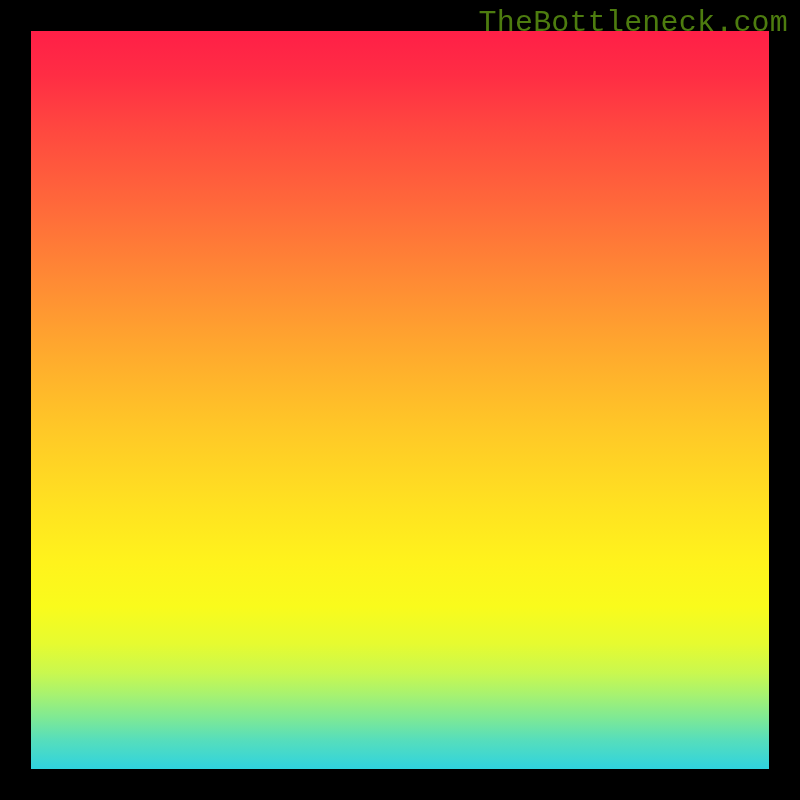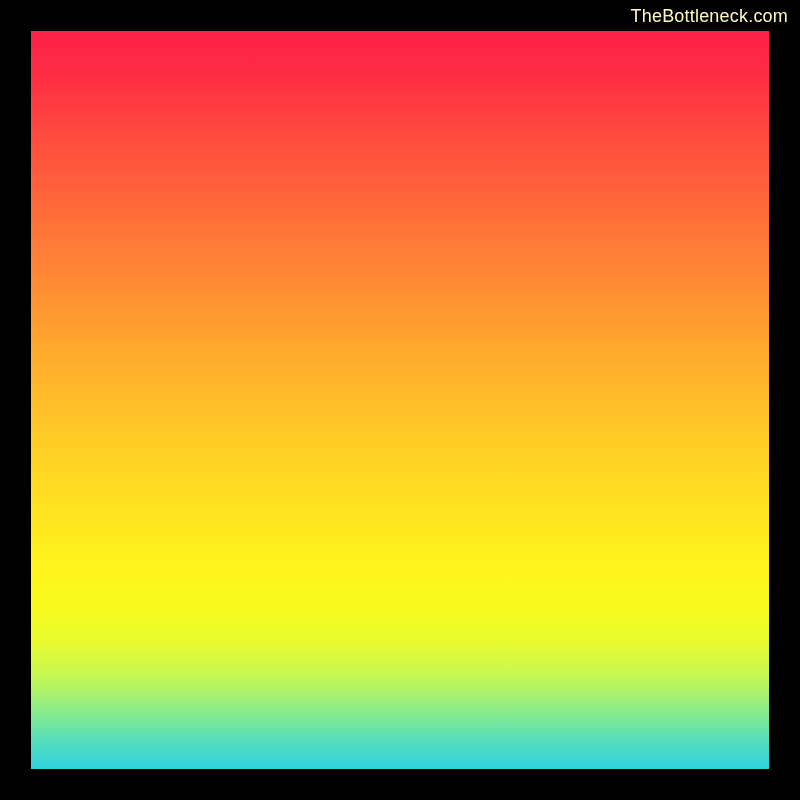--- a/index.html
+++ b/index.html
@@ -47,25 +47,26 @@
       #a6f271 90%,
       #7fe994 93%,
       #57debb 96%,
       #2fd3df 100%
     );
   }
   .attribution {
     position: absolute;
     top: 6px;
     right: 12px;
-    color: #fef9c3;
-    font-size: 18px;
+    color: #4d7c0f;
+    font-size: 30px;
     font-weight: 500;
     letter-spacing: 0.2px;
     user-select: none;
+    font-family: Liberation Mono, monospace;
   }
 </style>
 </head>
 <body>
 
 <div class="frame">
   <div class="plot-area">
     <div class="gradient"></div>
     <svg id="plot-svg" width="738" height="738" viewBox="0 0 738 738" preserveAspectRatio="none">
       <path id="curve-path" fill="none" stroke="#000" stroke-width="2.4" d="M 22.14 0.00 C 25.83 9.84, 35.67 36.90, 44.28 59.04 C 52.89 81.18, 63.96 109.47, 73.80 132.84 C 83.64 156.21, 93.48 177.12, 103.32 199.26 C 113.16 221.40, 123.00 244.77, 132.84 265.68 C 142.68 286.59, 152.52 305.04, 162.36 324.72 C 172.20 344.40, 182.04 364.08, 191.88 383.76 C 201.72 403.44, 211.56 424.35, 221.40 442.80 C 231.24 461.25, 241.08 477.24, 250.92 494.46 C 260.76 511.68, 270.60 528.90, 280.44 546.12 C 290.28 563.34, 300.12 580.56, 309.96 597.78 C 319.80 615.00, 332.10 637.14, 339.48 649.44 C 346.86 661.74, 349.32 664.20, 354.24 671.58 C 359.16 678.96, 364.08 687.57, 369.00 693.72 C 373.92 699.87, 378.84 704.79, 383.76 708.48 C 388.68 712.17, 393.60 714.63, 398.52 715.86 C 403.44 717.09, 408.36 717.09, 413.28 715.86 C 418.20 714.63, 423.12 712.17, 428.04 708.48 C 432.96 704.79, 435.42 701.10, 442.80 693.72 C 450.18 686.34, 462.48 675.27, 472.32 664.20 C 482.16 653.13, 492.00 640.83, 501.84 627.30 C 511.68 613.77, 521.52 597.78, 531.36 583.02 C 541.20 568.26, 551.04 553.50, 560.88 538.74 C 570.72 523.98, 580.56 509.22, 590.40 494.46 C 600.24 479.70, 610.08 464.94, 619.92 450.18 C 629.76 435.42, 639.60 420.66, 649.44 405.90 C 659.28 391.14, 669.12 375.15, 678.96 361.62 C 688.80 348.09, 698.64 337.02, 708.48 324.72 C 718.32 312.42, 733.08 293.97, 738.00 287.82"></path>

